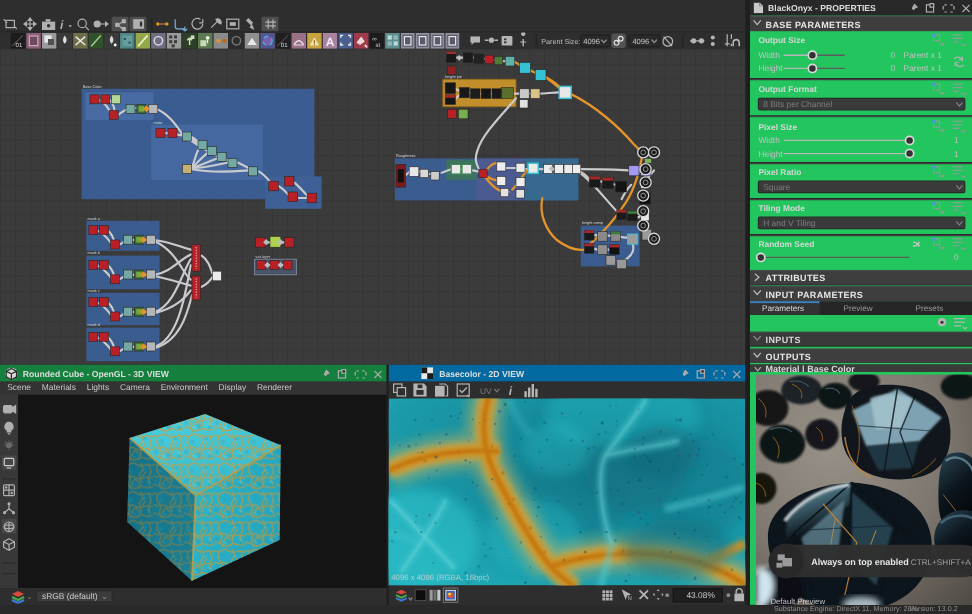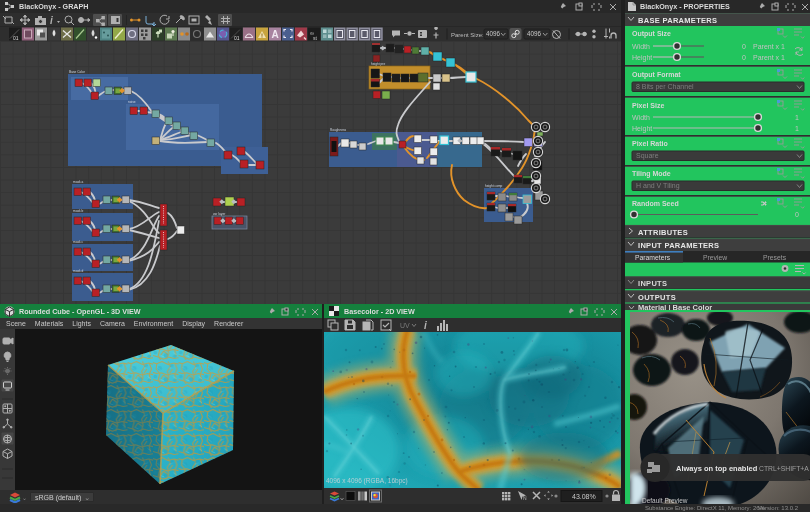--- a/index.html
+++ b/index.html
@@ -42,38 +42,20 @@
 #ptitle { left:0; top:0; width:185px; height:13px; }
 
 #status { left:0; top:504px; width:810px; height:8px; background:#292929;
   color:#8f8f8f; font-size:6px; }
 </style>
 </head>
 <body>
 <div id="root">
 
   <div id="graph" class="abs">
-    <div id="gtitle" class="abs ttl">
-      <svg width="10" height="9" style="margin:0 4px 0 5px">
-          <g fill="#c8c8c8">
-            <rect x="0" y="0" width="3" height="3"></rect>
-            <rect x="0" y="6" width="3" height="3"></rect>
-            <rect x="6" y="3" width="3" height="3"></rect>
-            <path d="M3,1.5 L6,4.5 M3,7.5 L6,4.5" stroke="#c8c8c8" stroke-width="1" fill="none"></path>
-          </g>
-        </svg>
-      BlackOnyx - GRAPH
-      <svg width="62" height="10" style="position:absolute;right:2px;top:2px" fill="none" stroke="#ababab" stroke-width="1">
-        <path d="M5,8 L8,5 M6,2 l3,3 -2.2,1 -1.5,1.5 -1.5-1.5 1-2.2 z" fill="#ababab" stroke="none" transform="translate(0,-1)"></path>
-        <rect x="19" y="2" width="6" height="6"></rect>
-          <rect x="22" y="1" width="3" height="3" fill="#2e2e2e" stroke="#ababab"></rect>
-        <path d="M36,2 h2 M41,2 h2 M36,8 h2 M41,8 h2 M35,3 v1.6 M35,6 v-1.6 M44,3 v1.6 M44,6 v-1.6" transform="translate(0,0)"></path>
-        <path d="M53,2 l6,6 M59,2 l-6,6"></path>
-      </svg>
-    </div>
     <div id="gtool1" class="abs">
       <svg width="621" height="14">
         <rect x="93" y="1" width="14" height="12" fill="#4e4e4e" rx="1"></rect>
         <rect x="108" y="1" width="14" height="12" fill="#4e4e4e" rx="1"></rect>
         <rect x="218" y="1" width="14" height="12" fill="#4e4e4e" rx="1"></rect>
         <g fill="none" stroke="#b0b0b0" stroke-width="1">
           <path d="M5,4 h7 v6 h-7 z M3,3 l3,3 M12,9 l2,2"></path>
           <g transform="translate(20,2)">
               <path d="M5,0 v10 M0,5 h10 M5,0 l-1.5,2 h3 z M5,10 l-1.5,-2 h3 z M0,5 l2,-1.5 v3 z M10,5 l-2,-1.5 v3 z" fill="#b0b0b0"></path>
             </g>
@@ -724,21 +706,21 @@
             <path d="M1,5.5 l5,2.5 5,-2.5" fill="none" stroke="#4aa84a" stroke-width="2"></path>
             <path d="M1,8 l5,2.5 5,-2.5" fill="none" stroke="#3a7ad8" stroke-width="2"></path>
           </g>
         </svg>
       <span style="color:#8a8a8a;font-size:6px;margin-left:1px">⌄</span>
       <span style="display:inline-block;margin-left:3px;width:64px;height:10px;background:#3c3c3c;border:1px solid #2a2a2a;border-radius:1px;color:#cccccc;font-size:7px;line-height:9px;padding-left:4px;position:relative">sRGB (default)<span style="position:absolute;right:3px;top:0;color:#999">⌄</span></span>
     </div>
   </div>
 
   <div id="v2d" class="abs">
-    <div id="v2dtitle" class="abs ttl" style="background:#15803d;font-size:7.2px;">
+    <div id="v2dtitle" class="abs ttl" style="background:#0369a1;font-size:7.2px;padding-left:22px;">
       <svg width="10" height="10" style="margin:0 5px 0 5px">
           <rect x="0" y="0" width="10" height="10" fill="#e8e8e8"></rect>
           <rect x="0" y="0" width="5" height="5" fill="#1a1a1a"></rect>
           <rect x="5" y="5" width="5" height="5" fill="#1a1a1a"></rect>
         </svg>
       Basecolor - 2D VIEW
       <svg width="50" height="10" style="position:absolute;right:3px;top:2.5px" fill="none" stroke="#ababab" stroke-width="1">
         <path d="M2,8 L5,5 M3,2 l3,3 -2.2,1 -1.5,1.5 -1.5-1.5 1-2.2 z" fill="#ababab" stroke="none" transform="translate(0,-1)"></path>
         <rect x="13" y="2" width="6" height="6"></rect>
           <rect x="16" y="1" width="3" height="3" fill="#2d2d2d" stroke="#ababab"></rect>

